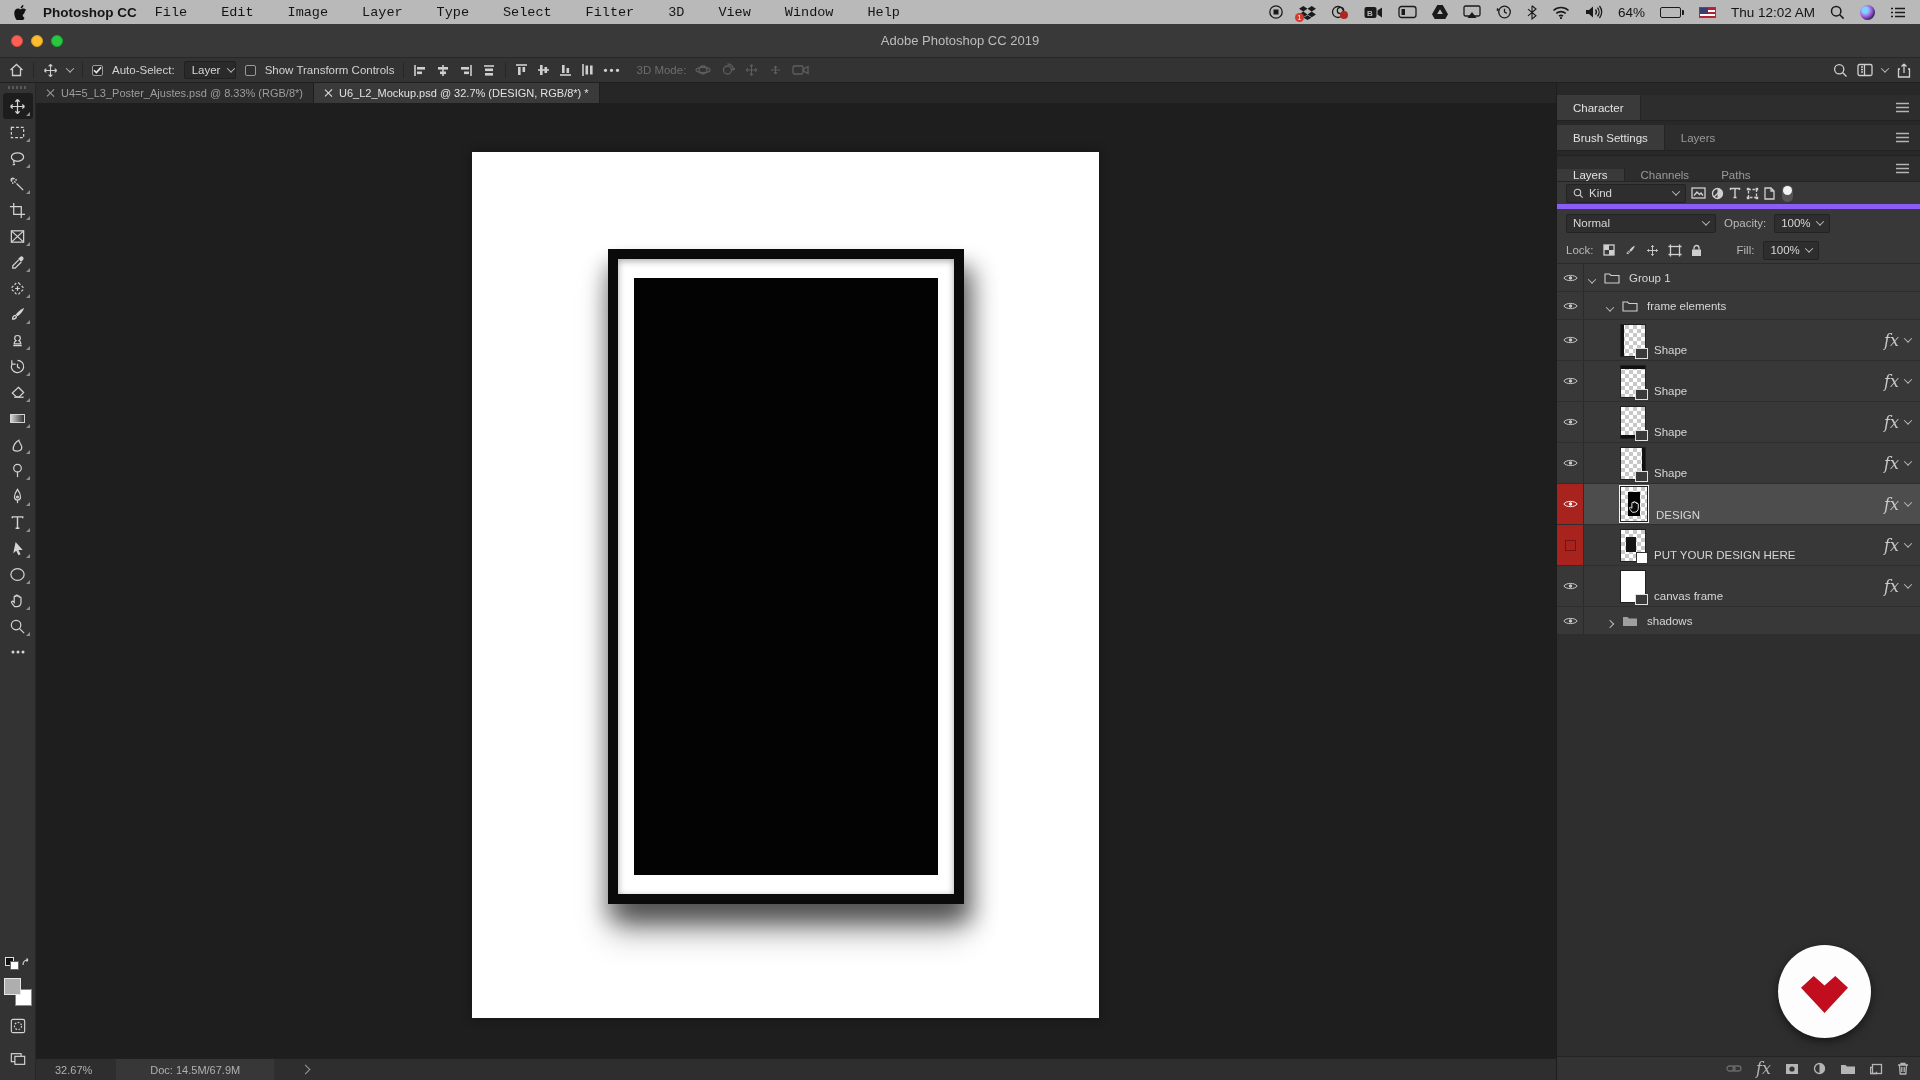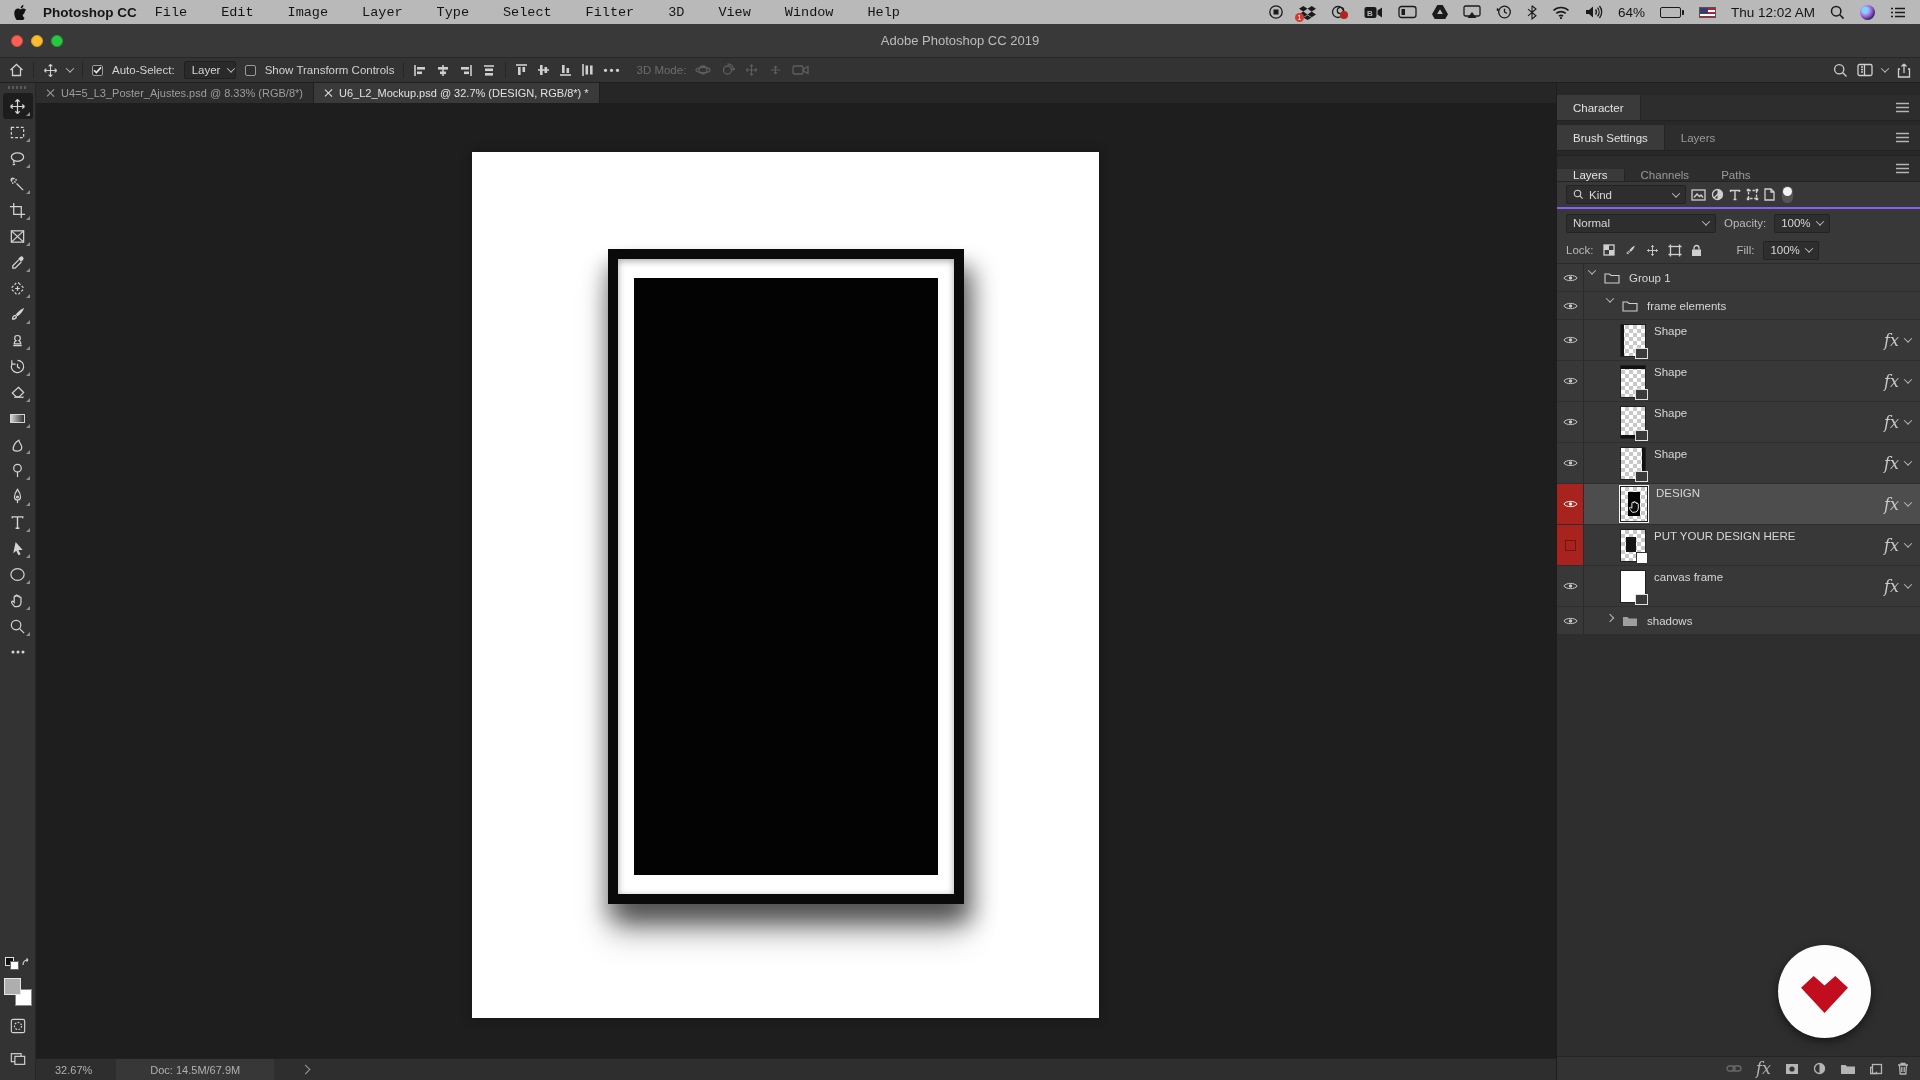--- a/index.html
+++ b/index.html
@@ -120,21 +120,21 @@
     display:flex; align-items:stretch; }
   .ptab { display:flex; align-items:center; padding:0 16px; color:#9a9a9a; }
   .ptab.on { background:#3a3a3a; color:#e3e3e3; border-right:1px solid #242424; }
   .pmenu { margin-left:auto; align-self:center; padding-right:10px; }
   .pmenu svg { stroke:#b5b5b5; stroke-width:1.4; }
   .gap4 { height:4px; flex:none; background:#282828; }
 
   .layerspanel { flex:1; display:flex; flex-direction:column; background:#333; min-height:0; border-top:1px solid #222; }
   .lp-tabs { height:26px; flex:none; background:#2d2d2d; display:flex; align-items:flex-end; border-bottom:1px solid #242424;}
   .filterrow { height:27px; flex:none; background:#383838; display:flex; align-items:center;
-    gap:5px; padding:0 9px; border-bottom:2px solid #8b5cf6; }
+    gap:5px; padding:0 9px; border-bottom:5px solid #8b5cf6; }
   .kindbox { width:120px; height:19px; background:#2e2e2e; border:1px solid #232323; border-radius:2px;
     display:flex; align-items:center; gap:5px; padding:0 6px; }
   .kindbox .chev { margin-left:auto; }
   .filterrow svg { stroke:#cfcfcf; fill:none; stroke-width:1.3; }
   .ftoggle { width:11px; height:17px; border-radius:6px; background:#555; position:relative; margin-left:2px; }
   .ftoggle::before { content:""; position:absolute; left:1px; top:1px; width:9px; height:9px; border-radius:50%; background:#f2f2f2; }
 
   .blendrow { height:28px; flex:none; background:#383838; display:flex; align-items:center; gap:8px; padding:0 9px; }
   .selbox { height:19px; background:#2e2e2e; border:1px solid #232323; border-radius:2px;
     display:flex; align-items:center; padding:0 6px; gap:18px; }
@@ -148,21 +148,21 @@
   .lockrow svg { stroke:#cfcfcf; fill:none; stroke-width:1.3; }
 
   .rows { flex:none; background:#383838; }
   .lrow { height:41px; display:flex; align-items:center; border-bottom:1px solid #2e2e2e; position:relative; }
   .lrow.grp { height:28px; }
   .lrow.sel { background:#4d4d4d; }
   .eyecell { width:27px; align-self:stretch; flex:none; border-right:1px solid #2b2b2b;
     display:flex; align-items:center; justify-content:center; }
   .eyecell.red { background:#a8231d; }
   .hidebox { width:11px; height:11px; border:1px solid #701511; }
-  .lcontent { display:flex; align-items:flex-start; gap:9px; min-width:0; }
+  .lcontent { display:flex; align-items:flex-end; gap:9px; min-width:0; }
   .ind1 { margin-left:5px; } .ind2 { margin-left:23px; } .ind3 { margin-left:37px; }
   .lname { white-space:nowrap; color:#d6d6d6; }
   .fxwrap { position:absolute; right:9px; top:0; bottom:0; display:flex; align-items:center; gap:6px; }
   .fxtxt { font-family:"DejaVu Serif", serif; font-style:italic; font-size:16px; color:#c9c9c9; }
 
   .thumb { width:24px; height:31px; position:relative; flex:none; box-shadow:0 0 0 1px #202020; }
   .checker { background-color:#fff;
     background-image:linear-gradient(45deg,#c8c8c8 25%,transparent 25%,transparent 75%,#c8c8c8 75%),
                      linear-gradient(45deg,#c8c8c8 25%,transparent 25%,transparent 75%,#c8c8c8 75%);
     background-size:8px 8px; background-position:0 0,4px 4px; }

